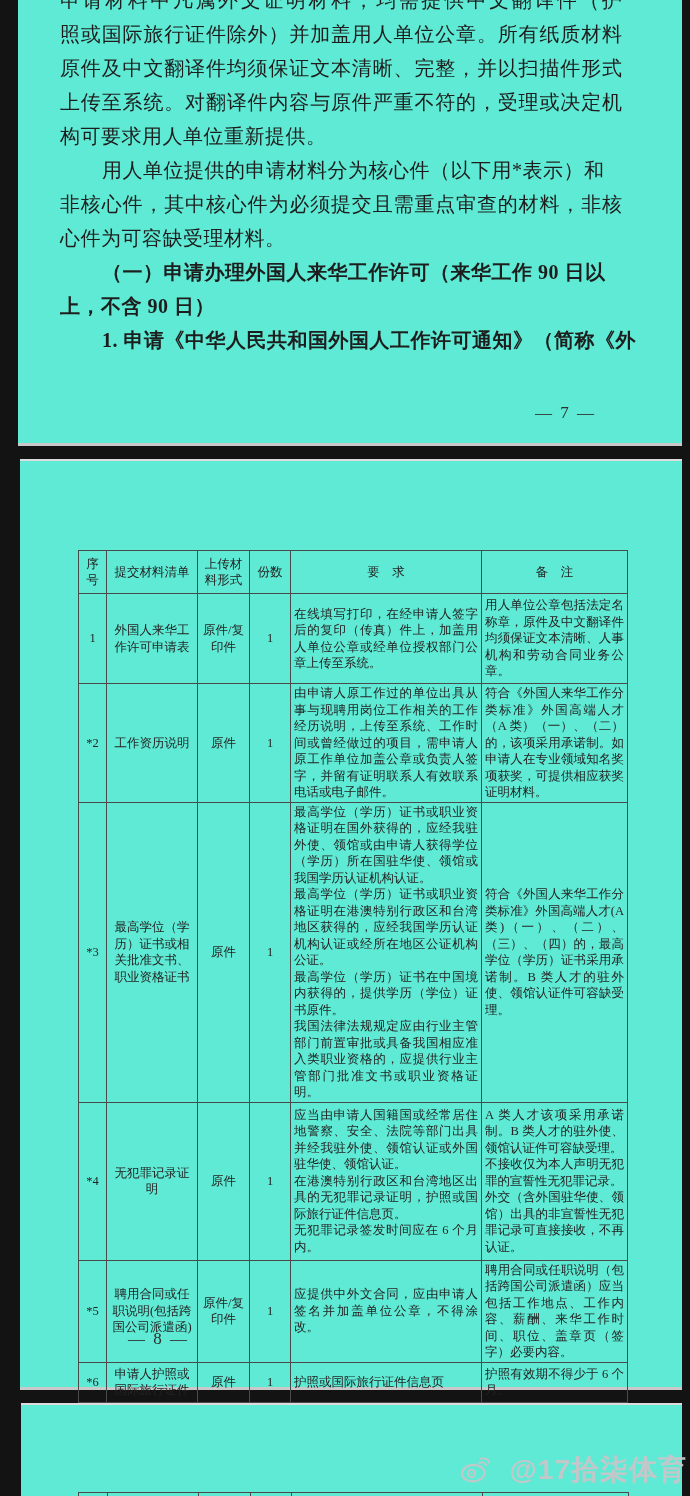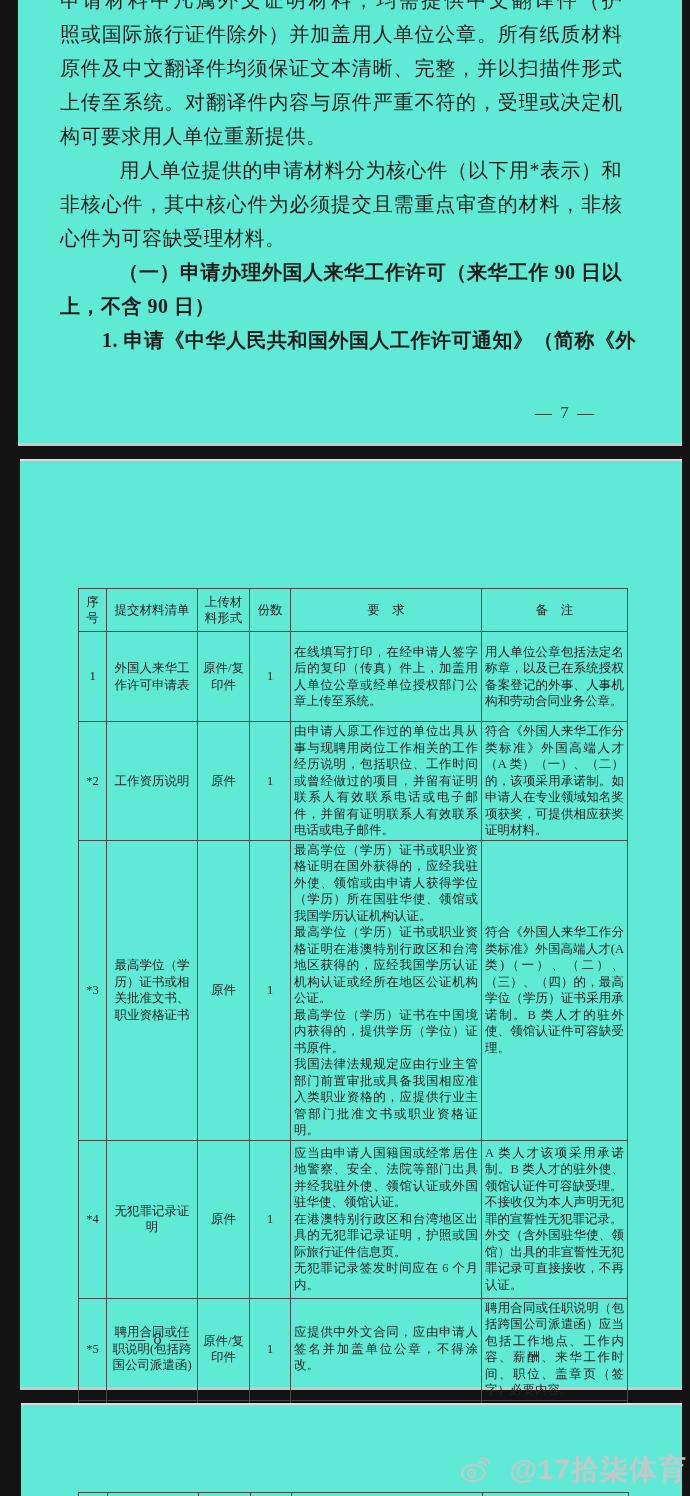--- a/index.html
+++ b/index.html
@@ -10,28 +10,28 @@
   }
   .page{position:absolute;background:#5eead4;}
   #page7{left:18px;top:0;width:664px;height:443px;overflow:hidden;border-bottom:3px solid #c9c9c9;}
   #page8{left:20px;top:459px;width:662px;height:926px;border-top:2px solid #dcdcdc;border-bottom:3px solid #c9c9c9;}
   #page9{left:21px;top:1403px;width:661px;height:93px;border-top:2px solid #dcdcdc;overflow:hidden;}
 
   
   #p7lines{position:absolute;left:42px;top:-17px;width:562px;color:#1d1d1d;}
   .p7line{height:34px;line-height:34px;font-size:20px;white-space:nowrap;letter-spacing:0.5px;}
   .p7line.jl{white-space:normal;text-align:justify;text-align-last:justify;text-justify:inter-character;letter-spacing:0;}
-  .p7line.ind{text-indent:42px;text-align:right;}
+  .p7line.ind{text-indent:42px;}
   .p7line.b{font-weight:bold;}
   .pgnum{position:absolute;font-size:17px;color:#2e2e2e;letter-spacing:2px;}
   #p7num{right:86px;top:403px;}
   #p8num{left:108px;top:868px;}
 
   
-  #tbl{position:absolute;left:58px;top:89px;border-collapse:collapse;table-layout:fixed;width:549px;color:#232323;margin-top:38px;}
+  #tbl{position:absolute;left:58px;top:89px;border-collapse:collapse;table-layout:fixed;width:549px;color:#232323;}
   #tbl th,#tbl td{border:1px solid #4a4a4a;font-weight:normal;font-size:12.5px;line-height:16.5px;padding:1px 3px;overflow:hidden;}
   #tbl th{text-align:center;padding:1px 2px;}
   td.c-center{text-align:center;}
   td.c-left{text-align:center;vertical-align:middle;}
   td.c-req,td.c-note{vertical-align:middle;text-align:justify;text-justify:inter-character;padding:2px 4px;}
   .cellpara{margin:0;}
 
   
   #nextTableTop{position:absolute;left:57px;top:87px;width:549px;height:6px;border-top:1px solid #4a4a4a;border-left:1px solid #4a4a4a;border-right:1px solid #4a4a4a;}
   .stub{position:absolute;top:0;width:1px;height:6px;background:#4a4a4a;}
@@ -87,30 +87,30 @@
     <tbody id="tblBody">
         <tr style="height: 90px;">
           <td class="c-center">1</td>
           <td class="c-left">外国人来华工作许可申请表</td>
           <td class="c-center">原件/复印件</td>
           <td class="c-center">1</td>
           <td class="c-req">
             <div class="cellpara">在线填写打印，在经申请人签字后的复印（传真）件上，加盖用人单位公章或经单位授权部门公章上传至系统。</div>
           </td>
           <td class="c-note">
-            <div class="cellpara">用人单位公章包括法定名称章，以及已在系统授权备案登记的外事、人事机构和劳动合同业务公章。</div>
+            <div class="cellpara">用人单位公章包括法定名称章，原件及中文翻译件均须保证文本清晰、人事机构和劳动合同业务公章。</div>
           </td>
         </tr>
         <tr style="height: 92px;">
           <td class="c-center">*2</td>
           <td class="c-left">工作资历说明</td>
           <td class="c-center">原件</td>
           <td class="c-center">1</td>
           <td class="c-req">
-            <div class="cellpara">由申请人原工作过的单位出具从事与现聘用岗位工作相关的工作经历说明，包括职位、工作时间或曾经做过的项目，并留有证明联系人有效联系电话或电子邮件，并留有证明联系人有效联系电话或电子邮件。</div>
+            <div class="cellpara">由申请人原工作过的单位出具从事与现聘用岗位工作相关的工作经历说明，上传至系统、工作时间或曾经做过的项目，需申请人原工作单位加盖公章或负责人签字，并留有证明联系人有效联系电话或电子邮件。</div>
           </td>
           <td class="c-note">
             <div class="cellpara">符合《外国人来华工作分类标准》外国高端人才（A 类）（一）、（二）的，该项采用承诺制。如申请人在专业领域知名奖项获奖，可提供相应获奖证明材料。</div>
           </td>
         </tr>
         <tr style="height: 241px;">
           <td class="c-center">*3</td>
           <td class="c-left">最高学位（学历）证书或相关批准文书、职业资格证书</td>
           <td class="c-center">原件</td>
           <td class="c-center">1</td>

